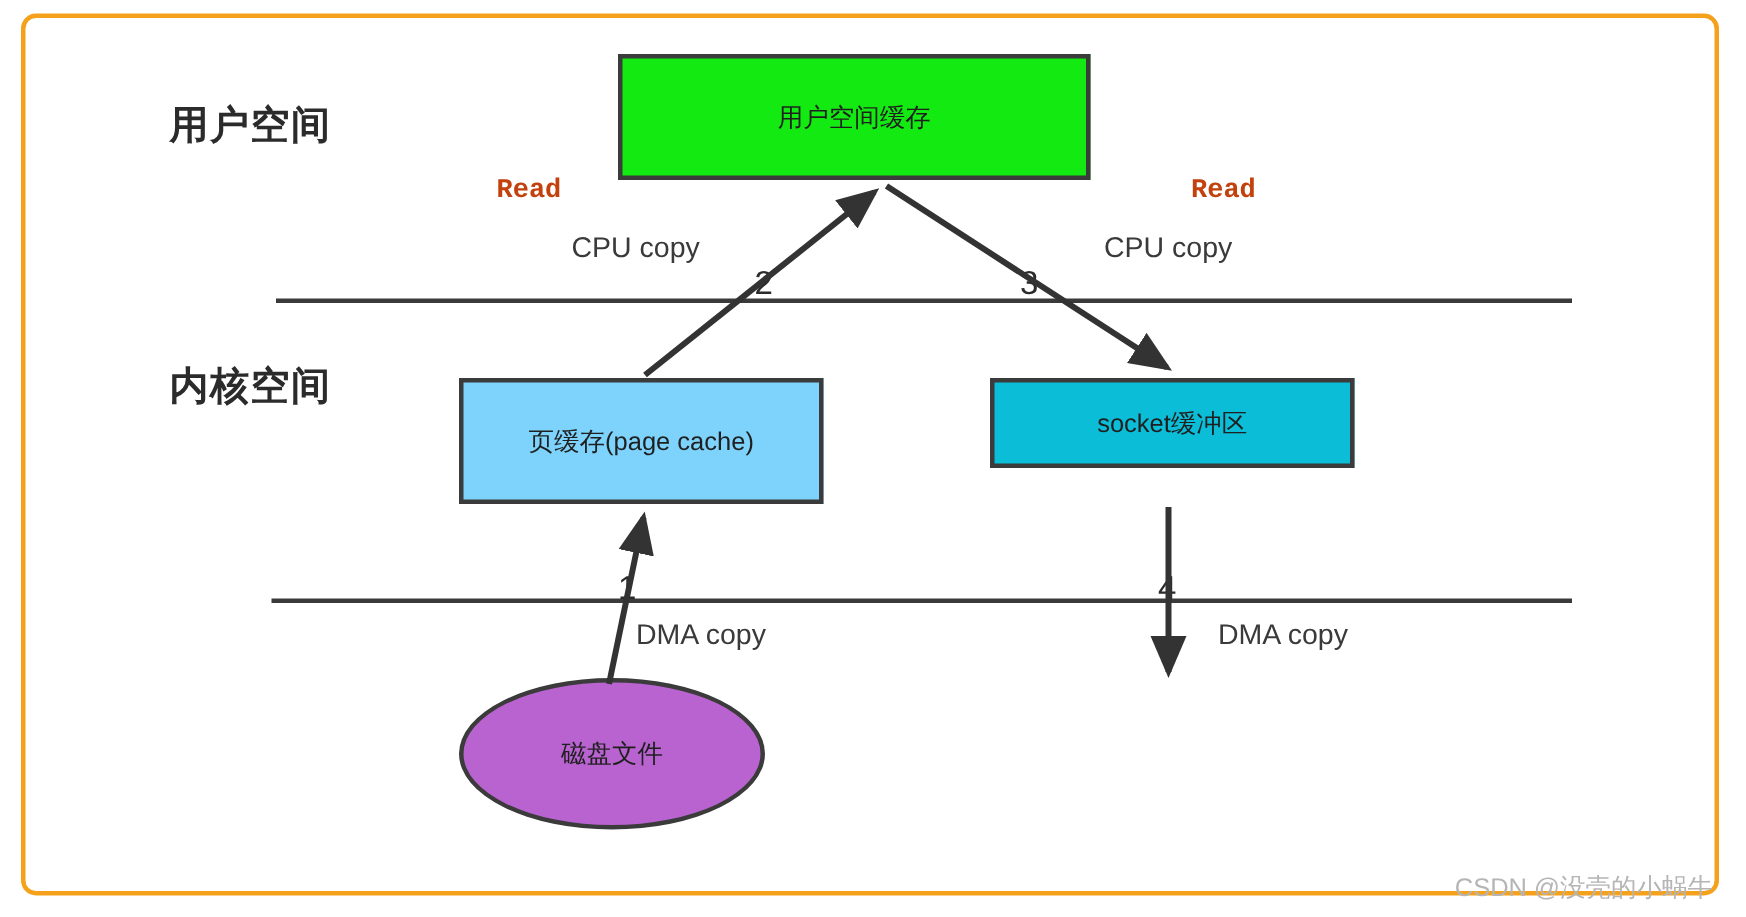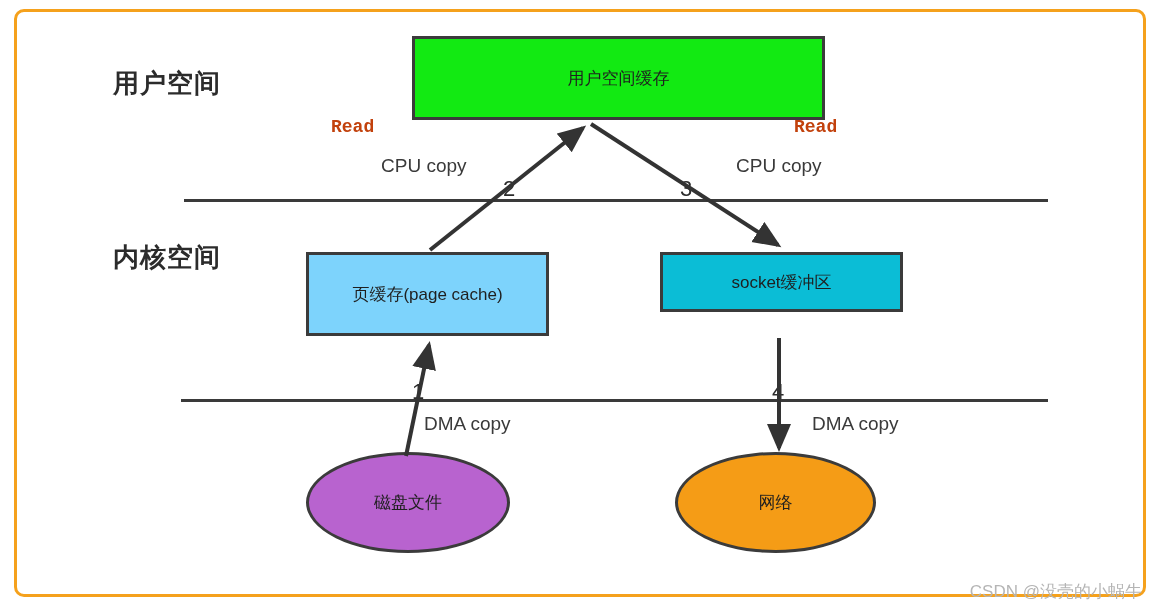--- a/index.html
+++ b/index.html
@@ -54,21 +54,21 @@
     position: absolute;
     border: 3px solid #3b3b3b;
     box-sizing: border-box;
     display: flex;
     align-items: center;
     justify-content: center;
     font-size: 17px;
     color: #1f1f1f;
   }
   #box-user-buffer {
-    left: 412px; top: 36px; width: 413px; height: 84px;
+    left: 412px; top: 36px; width: 315px; height: 84px;
     background: #12ea12;
   }
   #box-page-cache {
     left: 306px; top: 252px; width: 243px; height: 84px;
     background: #7dd3fc;
   }
   #box-socket-buffer {
     left: 660px; top: 252px; width: 243px; height: 60px;
     background: #0bbdd6;
   }
@@ -173,23 +173,20 @@
   </div>
 
   <div class="node-box" id="box-socket-buffer">
     <span>socket缓冲区</span>
   </div>
 
   <div class="node-ellipse" id="ellipse-disk-file">
     <span>磁盘文件</span>
   </div>
 
-  <div class="node-ellipse" id="ellipse-network">
-    <span>网络</span>
-  </div>
 
   <div class="op-label" id="label-read">Read</div>
   <div class="op-label" id="label-write">Read</div>
 
   <div class="copy-label" id="label-cpu-copy-left">CPU copy</div>
   <div class="copy-label" id="label-cpu-copy-right">CPU copy</div>
   <div class="copy-label" id="label-dma-copy-left">DMA copy</div>
   <div class="copy-label" id="label-dma-copy-right">DMA copy</div>
 
   <div class="step-number" id="step-1">1</div>

